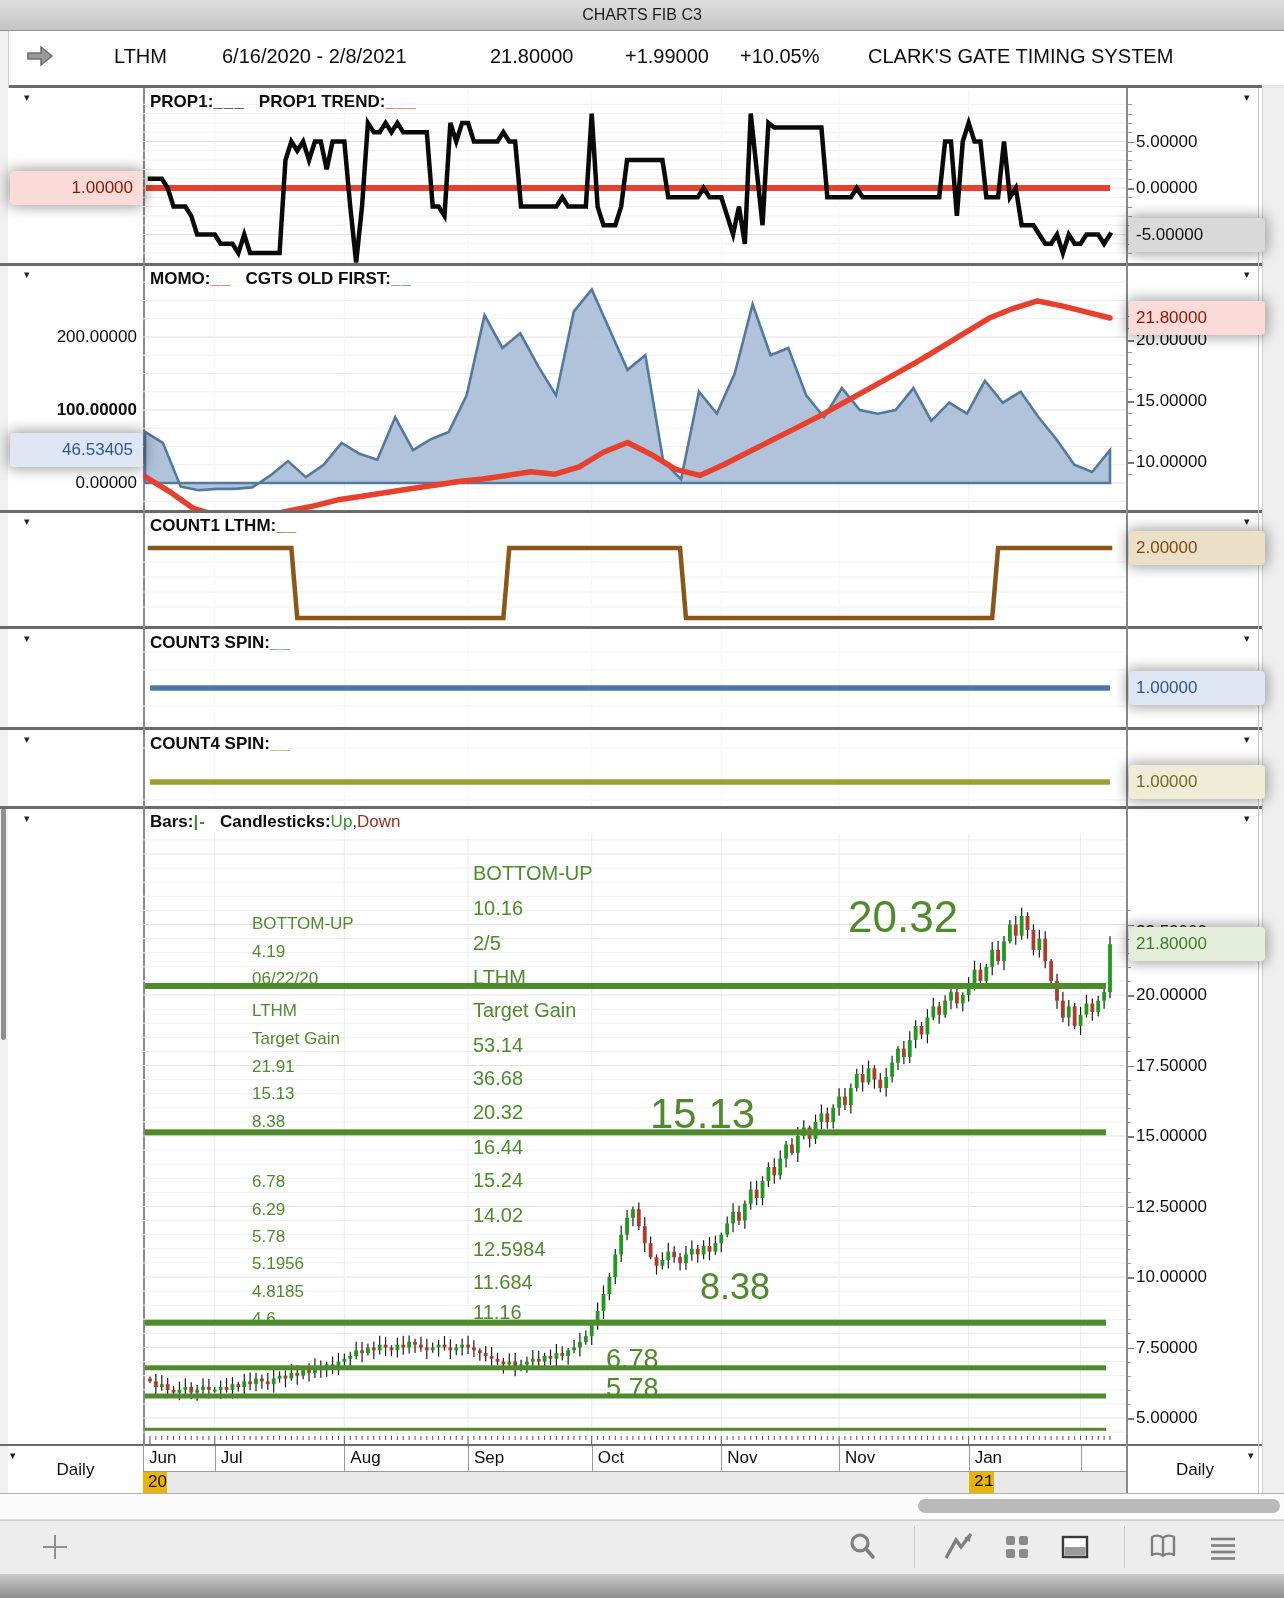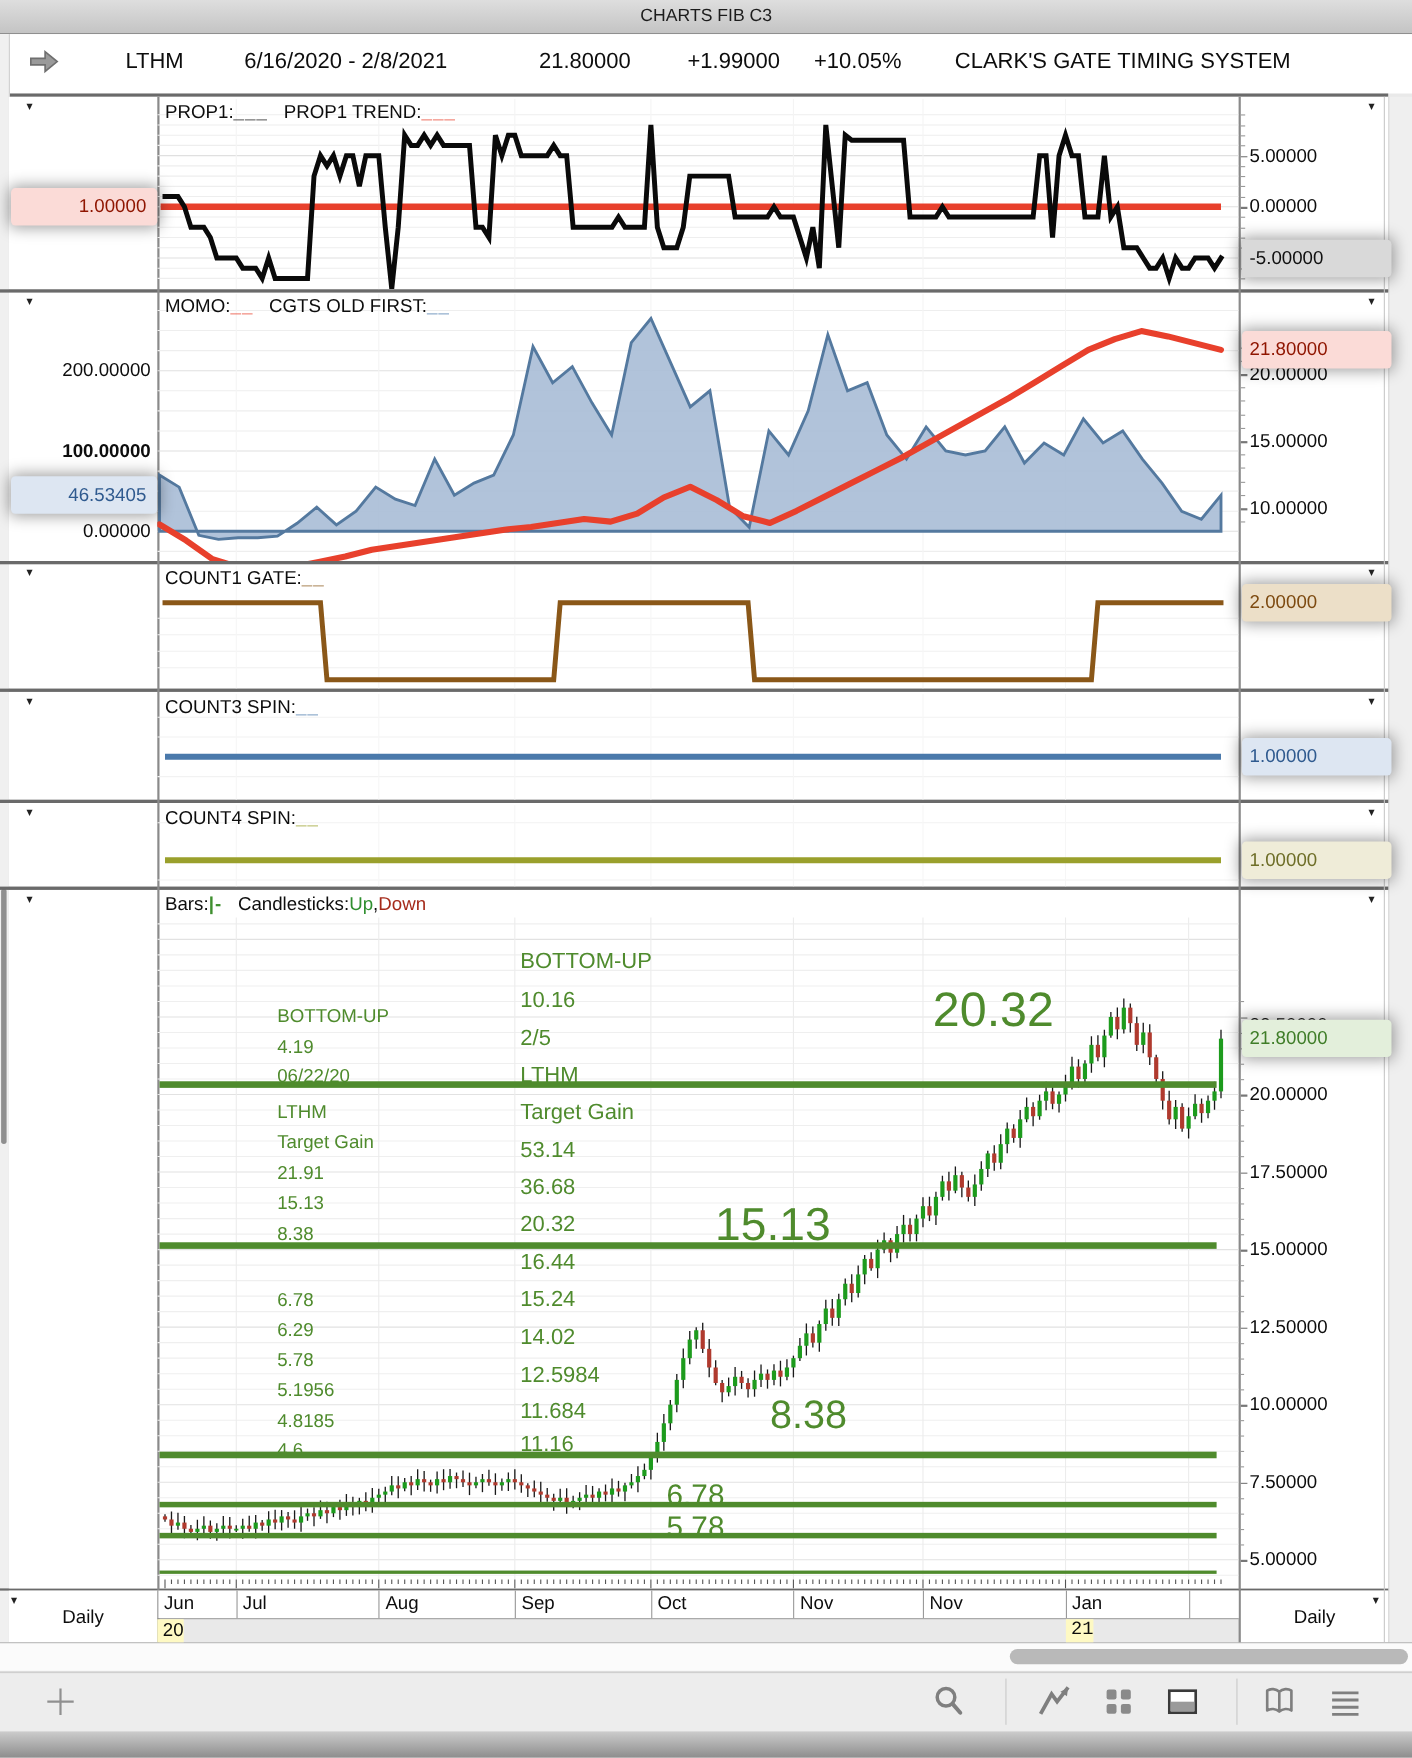--- a/index.html
+++ b/index.html
@@ -13,21 +13,21 @@
   #header{left:0;top:31px;width:1284px;height:54px;background:#ffffff;}
   #header .hitem{position:absolute;top:14px;font-size:20px;color:#0d0d0d;white-space:nowrap;}
   #hdr-sep{left:0;top:85px;width:1262px;height:3px;background:#6a6a6a;}
   .panel-sep{left:0;width:1262px;height:3px;background:#6a6a6a;}
   #left-edge{left:0;top:31px;width:8px;height:1462px;background:#f0f0f0;border-right:1px solid #cfcfcf;}
   #right-strip{left:1262px;top:88px;width:22px;height:1405px;background:#efefef;border-left:1px solid #cfcfcf;}
   #vscroll-thumb{left:1px;top:808px;width:5px;height:232px;background:#8f8f8f;border-radius:3px;}
   svg{position:absolute;overflow:hidden;display:block;}
   svg text{font-family:"Liberation Sans",sans-serif;}
   .legend{position:absolute;left:150px;font-size:17px;color:#0d0d0d;white-space:nowrap;z-index:30;}
-  .legend b{font-weight:normal;}
+  .legend b{font-weight:bold;}
   .mark{letter-spacing:1px;font-weight:bold;}
   .tri{position:absolute;font-size:11px;color:#222;line-height:10px;z-index:40;}
   
   .tick{position:absolute;height:20px;line-height:20px;font-size:17px;color:#0d0d0d;white-space:nowrap;z-index:10;}
   .tick.right{left:1136px;}
   .tick.left{left:10px;width:127px;text-align:right;}
   .tickdash{position:absolute;background:#777;z-index:9;}
   .pill{position:absolute;height:34px;line-height:34px;font-size:17px;border-radius:4px;
         box-shadow:0 0 14px 2px rgba(0,0,0,0.38);z-index:20;white-space:nowrap;}
   .pill.right{left:1129px;width:129px;padding-left:7px;}
@@ -35,21 +35,21 @@
   .pill.pink{background:#fbdbd7;color:#8f1500;}
   .pill.gray{background:#d9d9d9;color:#111;}
   .pill.blue{background:#dde6f2;color:#2f5a8f;}
   .pill.tan{background:#ecdfc8;color:#7d4a10;}
   .pill.cream{background:#efecd8;color:#6e6e28;}
   .pill.green{background:#e3efdb;color:#3f7d28;}
   
   #footer-line-top{left:0;top:1444px;width:1262px;height:2px;background:#6a6a6a;}
   .mcell{position:absolute;top:1446px;height:25px;border-left:1px solid #9a9a9a;
          font-size:17px;color:#0d0d0d;padding:2px 0 0 5px;box-sizing:border-box;background:#fff;}
-  .ycell{position:absolute;top:1472px;height:21px;font-size:17px;color:#0d0d0d;padding-left:5px;background:#fef9c3;}
+  .ycell{position:absolute;top:1472px;height:21px;font-size:17px;color:#0d0d0d;padding-left:5px;background:#eab308;}
   #months-underline{left:143px;top:1471px;width:983px;height:1px;background:#9a9a9a;}
   .daily{position:absolute;top:1446px;height:47px;font-size:17px;color:#0d0d0d;
          display:flex;align-items:center;justify-content:center;background:#fff;}
   #footer-bottom{left:0;top:1493px;width:1284px;height:1px;background:#b0b0b0;}
   
   #hscroll-row{left:0;top:1494px;width:1284px;height:25px;background:#fbfbfb;border-bottom:1px solid #dcdcdc;}
   #hscroll-thumb{left:918px;top:1499px;width:362px;height:14px;background:#b9b9b9;border-radius:7px;}
   #toolbar{left:0;top:1520px;width:1284px;height:54px;background:#ededed;border-top:1px solid #cfcfcf;}
   .tbtn{position:absolute;top:1530px;width:34px;height:34px;z-index:5;}
   .tsep{position:absolute;top:1526px;width:1px;height:42px;background:#c9c9c9;}
@@ -82,21 +82,21 @@
 
 <div class="legend" style="top:92px">
   <b>PROP1:</b><span class="mark" style="color:#0a0a0a">___</span>
   &nbsp;&nbsp;<b>PROP1 TREND:</b><span class="mark" style="color:#e8402c">___</span>
 </div>
 <div class="legend" style="top:269px">
   <b>MOMO:</b><span class="mark" style="color:#e8402c">__</span>
   &nbsp;&nbsp;<b>CGTS OLD FIRST:</b><span class="mark" style="color:#4a79ab">__</span>
 </div>
 <div class="legend" style="top:516px">
-  <b>COUNT1 GATE:</b><span class="mark" style="color:#8a5718">__</span>
+  <b>COUNT1 LTHM:</b><span class="mark" style="color:#8a5718">__</span>
 </div>
 <div class="legend" style="top:633px">
   <b>COUNT3 SPIN:</b><span class="mark" style="color:#4a79ab">__</span>
 </div>
 <div class="legend" style="top:734px">
   <b>COUNT4 SPIN:</b><span class="mark" style="color:#9aa02c">__</span>
 </div>
 <div class="legend" style="top:812px">
   <b>Bars:</b><span class="mark" style="color:#3f8f2f">|-</span>
   &nbsp;&nbsp;<b>Candlesticks:</b><span style="color:#2f8f2f">Up</span><span>,</span><span style="color:#a52a1a">Down</span>

